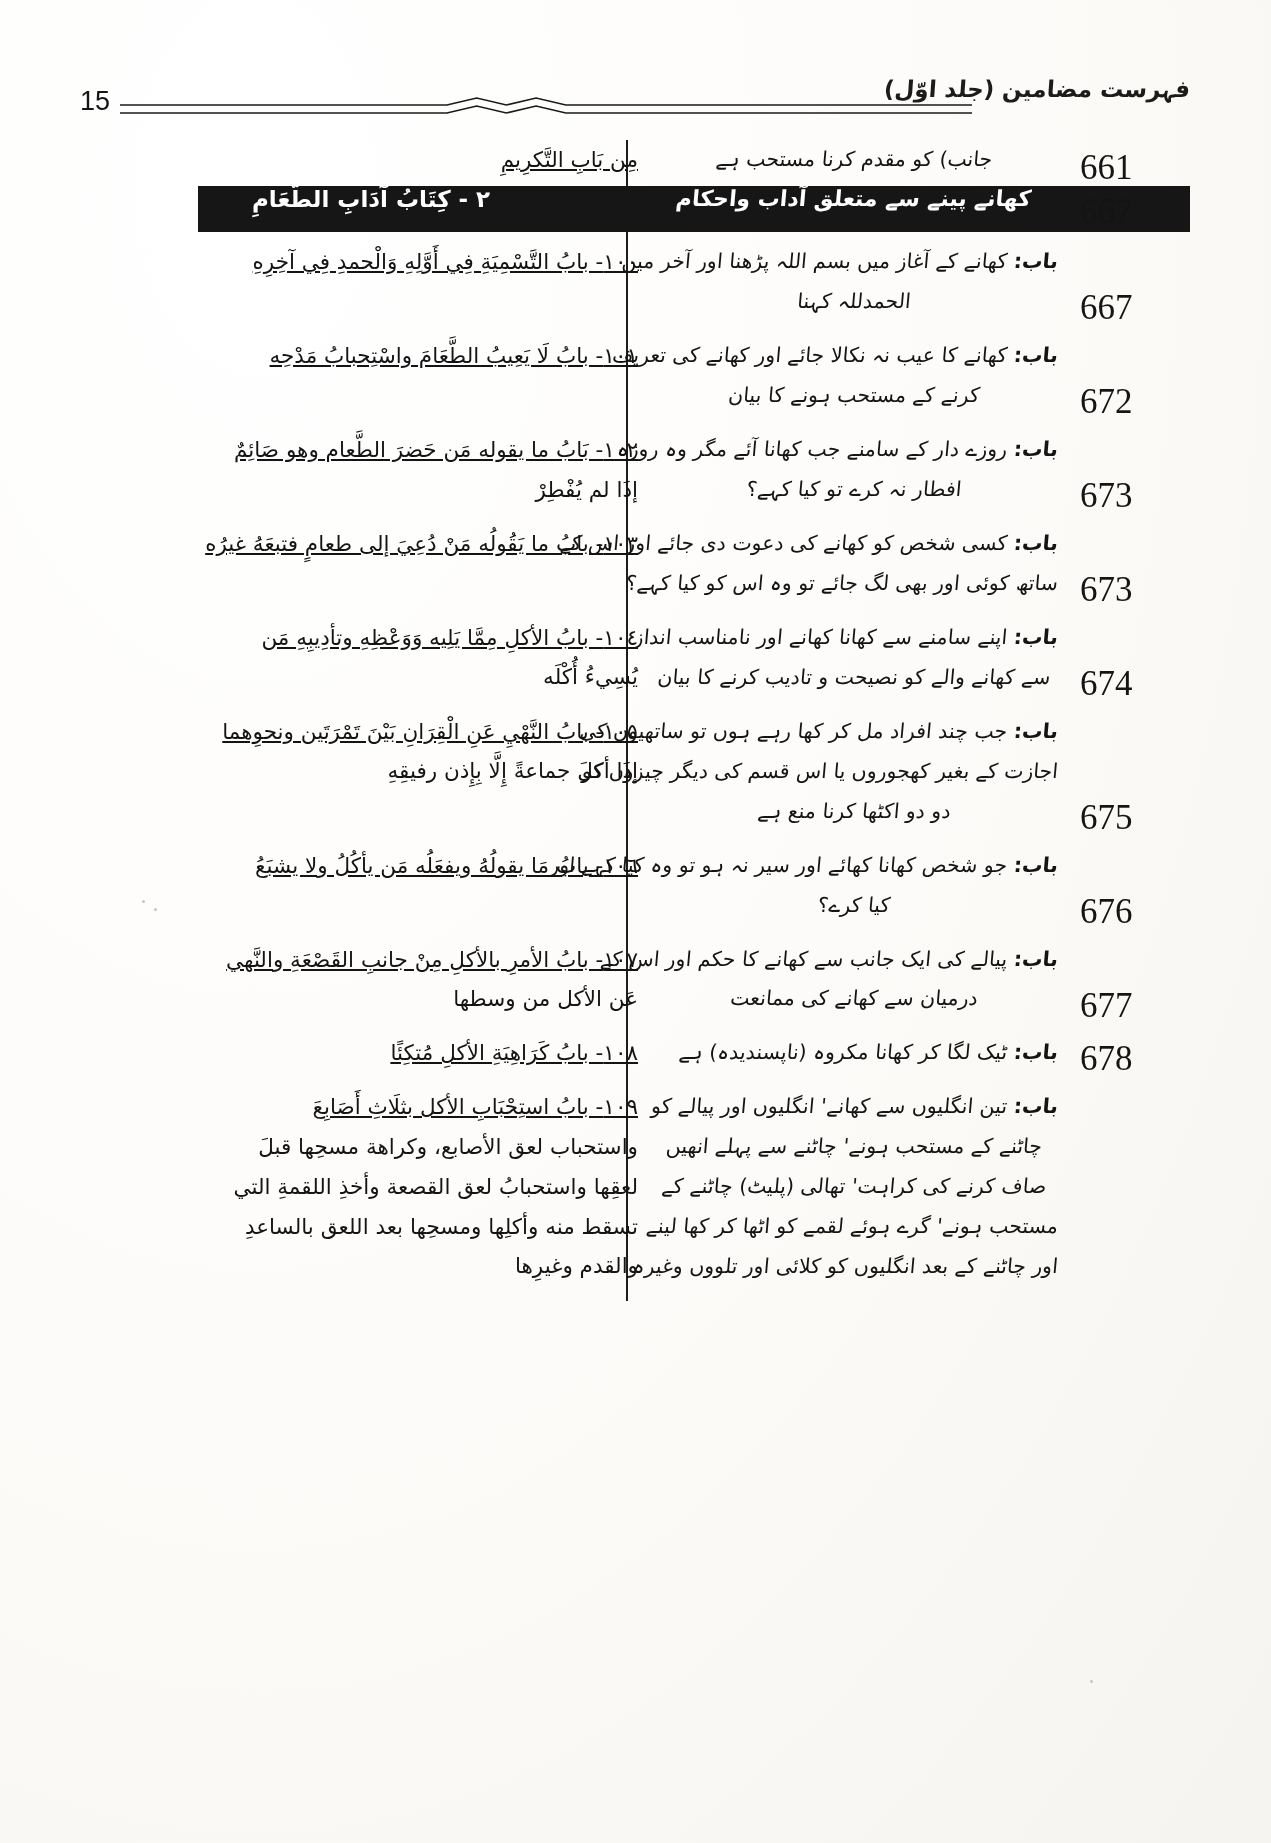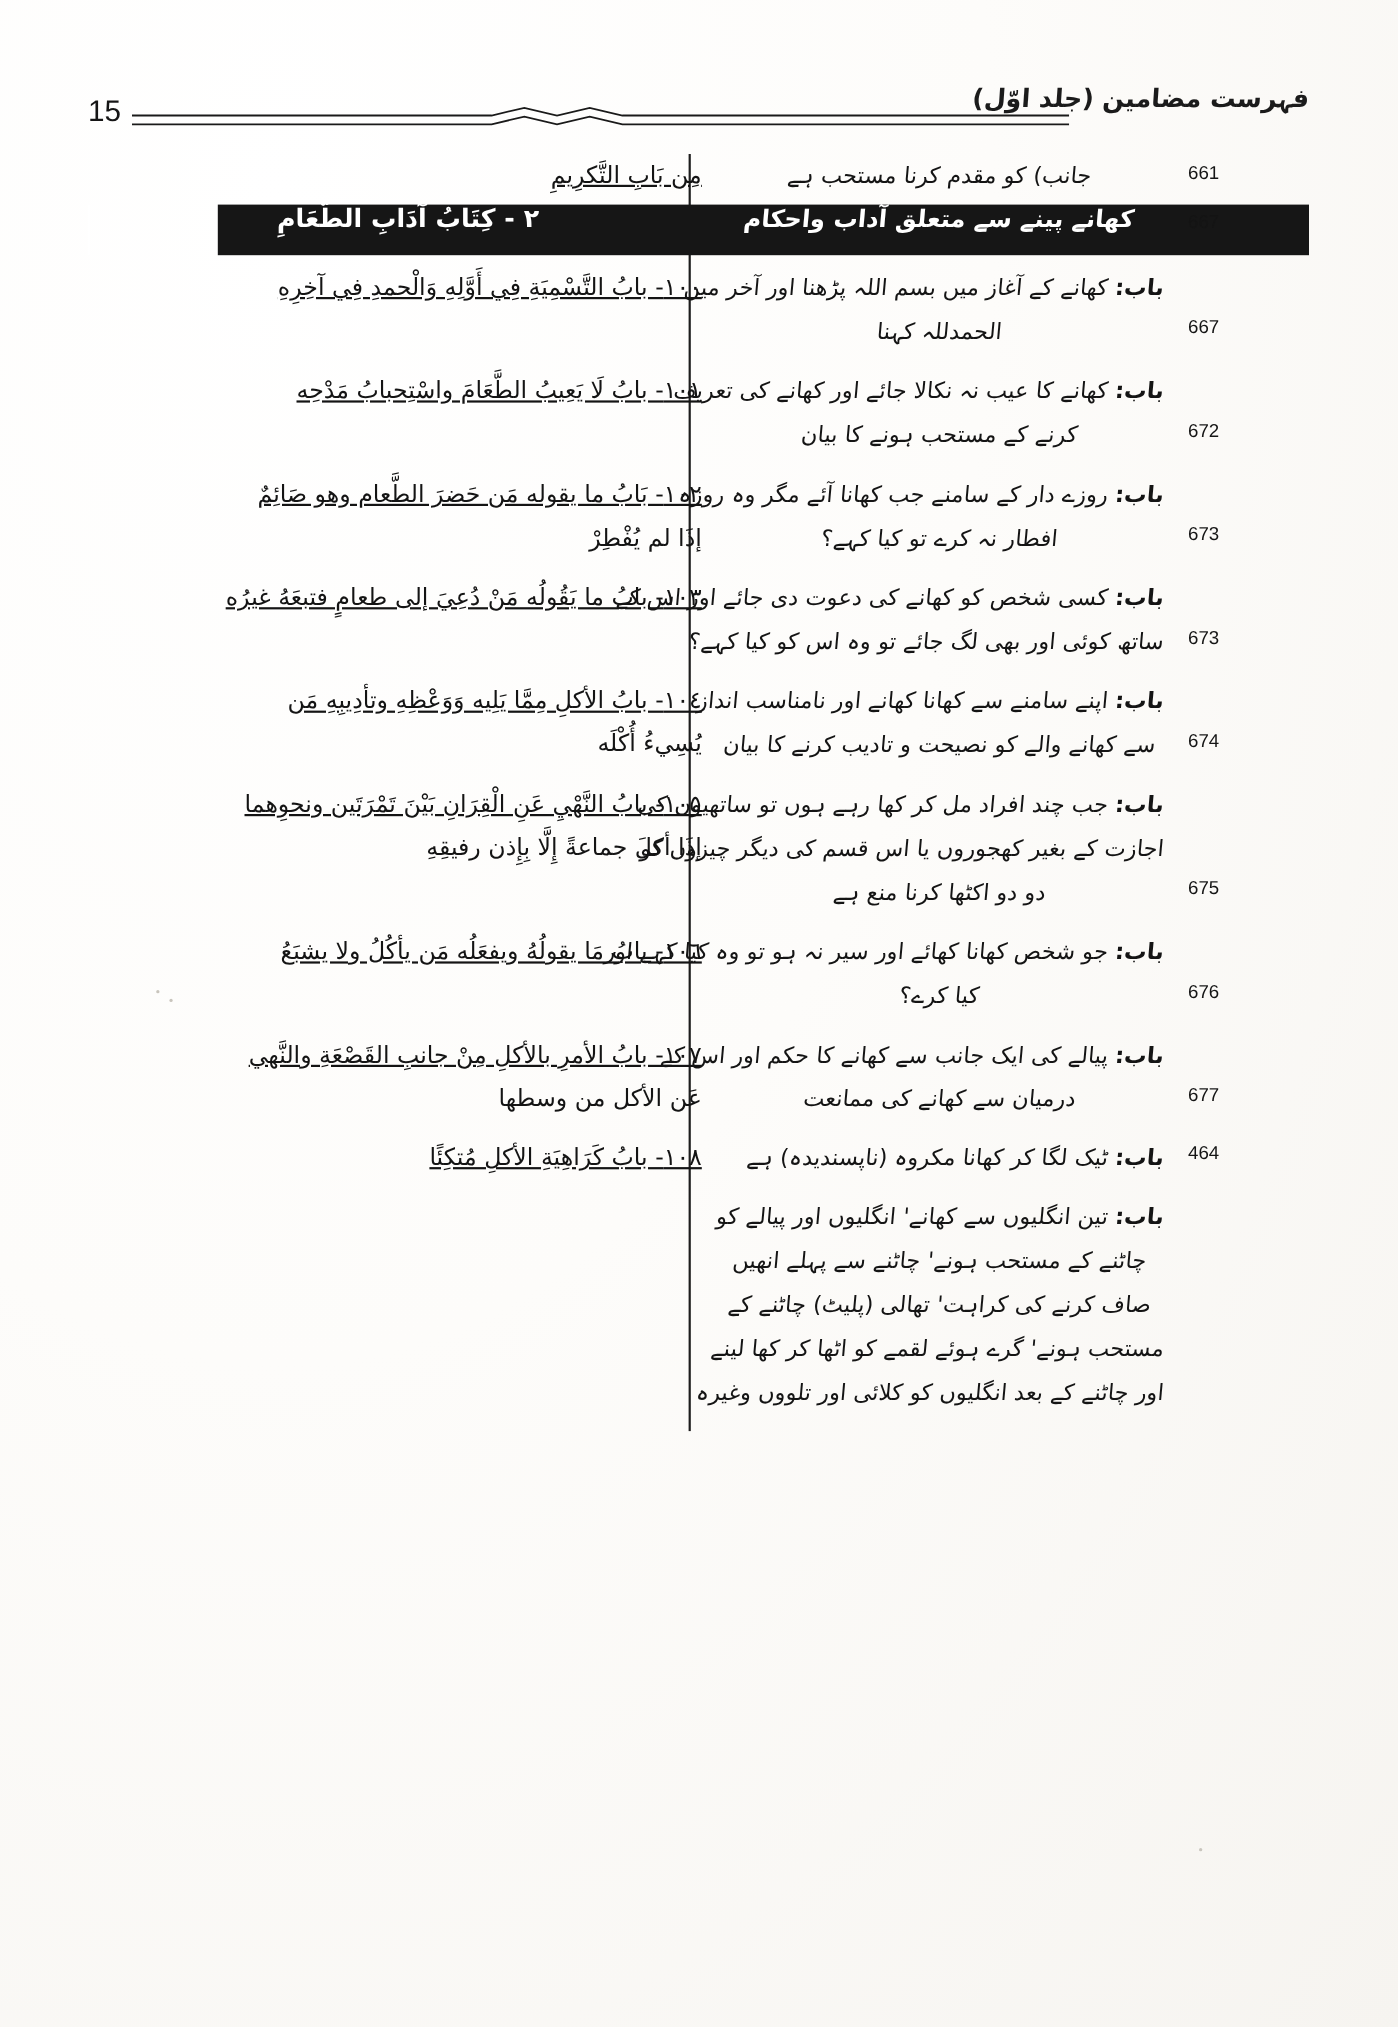--- a/index.html
+++ b/index.html
@@ -131,22 +131,22 @@
   
   .pg-cell {
     width: 118px;
     box-sizing: border-box;
     position: relative;
     direction: ltr;
   }
   .pg-num {
     position: absolute;
     left: 8px;
-    font-family: Liberation Sans, sans-serif;
-    font-size: 17px;
+    font-family: Liberation Serif, serif;
+    font-size: 35px;
     color: #151515;
     white-space: nowrap;
   }
 
   
   .banner {
     position: relative;
     display: flex;
     flex-direction: row;
     align-items: center;
@@ -357,39 +357,46 @@
               <div class="ur-line center">درمیان سے کھانے کی ممانعت</div>
             </div>
             <div class="ar-cell">
               <div class="ar-line l1">١٠٧- بابُ الأمرِ بالأكلِ مِنْ جانبِ القَصْعَةِ والنَّهي</div>
               <div class="ar-line l2">عَن الأكل من وسطها</div>
             </div>
           </div>
           <div class="row-gap"></div>
           <div class="row">
             <div class="pg-cell">
-              <div class="pg-num" style="top: 6px;">464</div>
+              <div class="pg-num" style="top: 6px;">678</div>
             </div>
             <div class="ur-cell">
               <div class="ur-line"><span class="ur-lbl">باب:</span><span> ٹیک لگا کر کھانا مکروہ (ناپسندیدہ) ہے</span></div>
             </div>
             <div class="ar-cell">
               <div class="ar-line l1">١٠٨- بابُ كَرَاهِيَةِ الأكلِ مُتكِئًا</div>
             </div>
           </div>
           <div class="row-gap"></div>
           <div class="row">
             <div class="pg-cell"></div>
             <div class="ur-cell">
               <div class="ur-line"><span class="ur-lbl">باب:</span><span> تین انگلیوں سے کھانے' انگلیوں اور پیالے کو</span></div>
               <div class="ur-line center">چاٹنے کے مستحب ہونے' چاٹنے سے پہلے انھیں</div>
               <div class="ur-line center">صاف کرنے کی کراہت' تھالی (پلیٹ) چاٹنے کے</div>
               <div class="ur-line center">مستحب ہونے' گرے ہوئے لقمے کو اٹھا کر کھا لینے</div>
               <div class="ur-line center">اور چاٹنے کے بعد انگلیوں کو کلائی اور تلووں وغیرہ</div>
             </div>
+            <div class="ar-cell">
+              <div class="ar-line l1">١٠٩- بابُ استِحْبَابِ الأكل بثلَاثِ أَصَابِعَ</div>
+              <div class="ar-line l2">واستحباب لعق الأصابع، وكراهة مسحِها قبلَ</div>
+              <div class="ar-line l3">لعقِها واستحبابُ لعق القصعة وأخذِ اللقمةِ التي</div>
+              <div class="ar-line l4">تسقط منه وأكلِها ومسحِها بعد اللعق بالساعدِ</div>
+              <div class="ar-line l5">والقدم وغيرِها</div>
+            </div>
           </div>
           <div class="row-gap"></div>
         </div>
     </div>
 
     <div class="speck" style="left:62px;  top:830px;"></div>
     <div class="speck" style="left:74px;  top:838px;"></div>
     <div class="speck" style="left:1010px; top:1610px;"></div>
   </div>
 </div>

